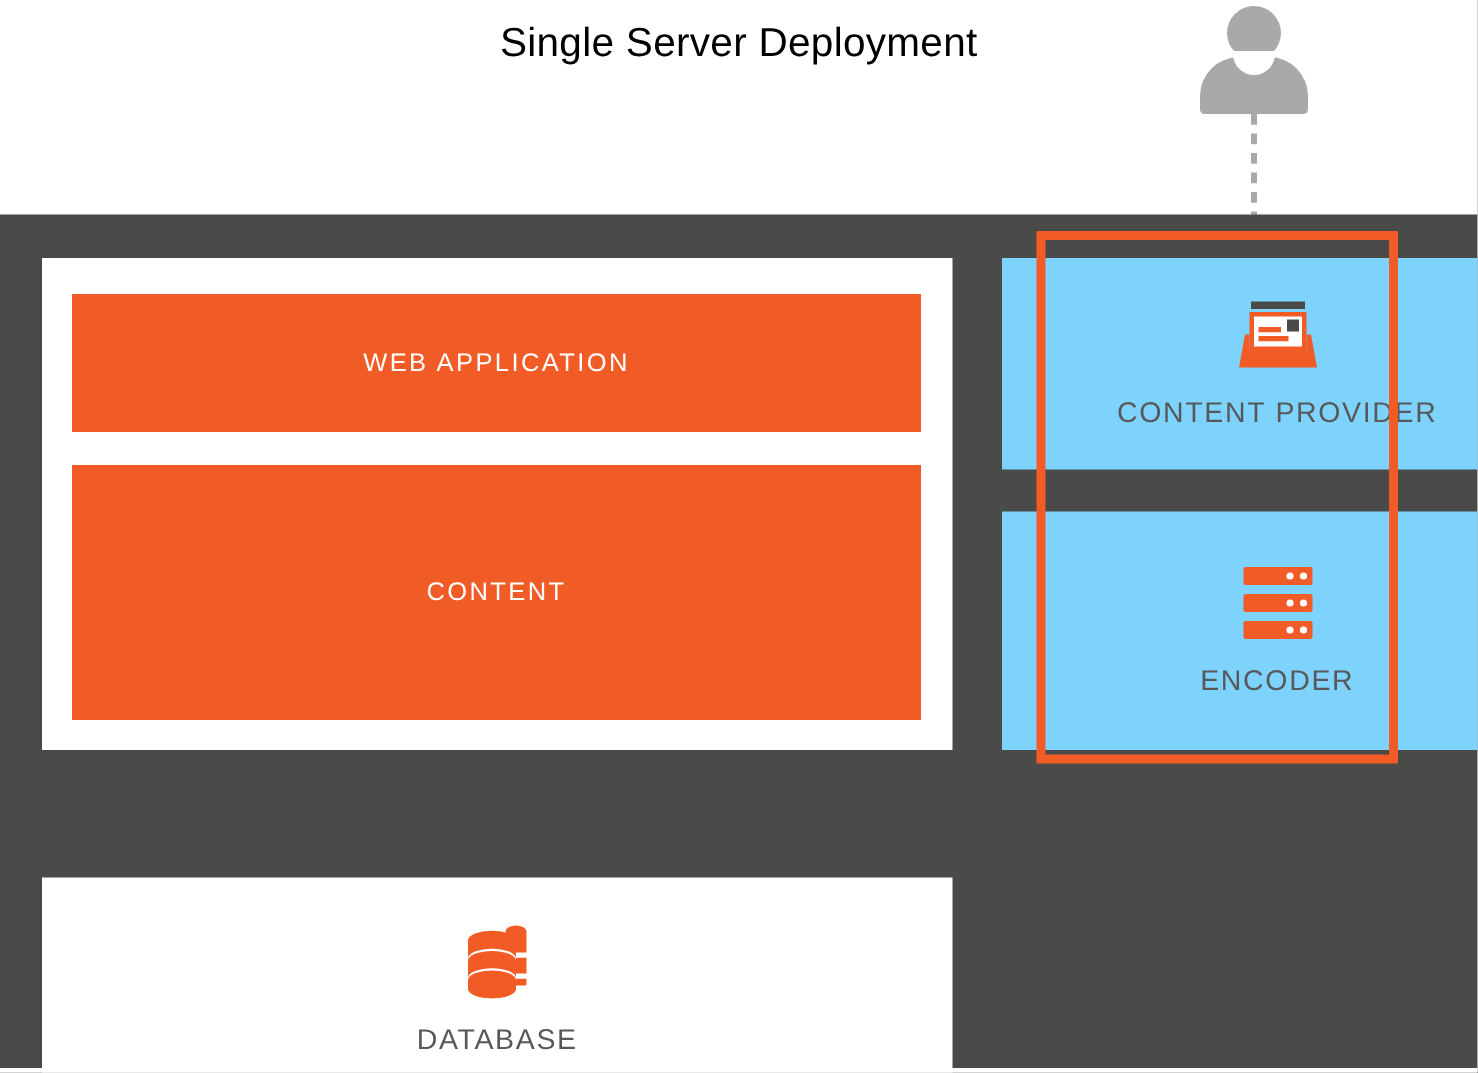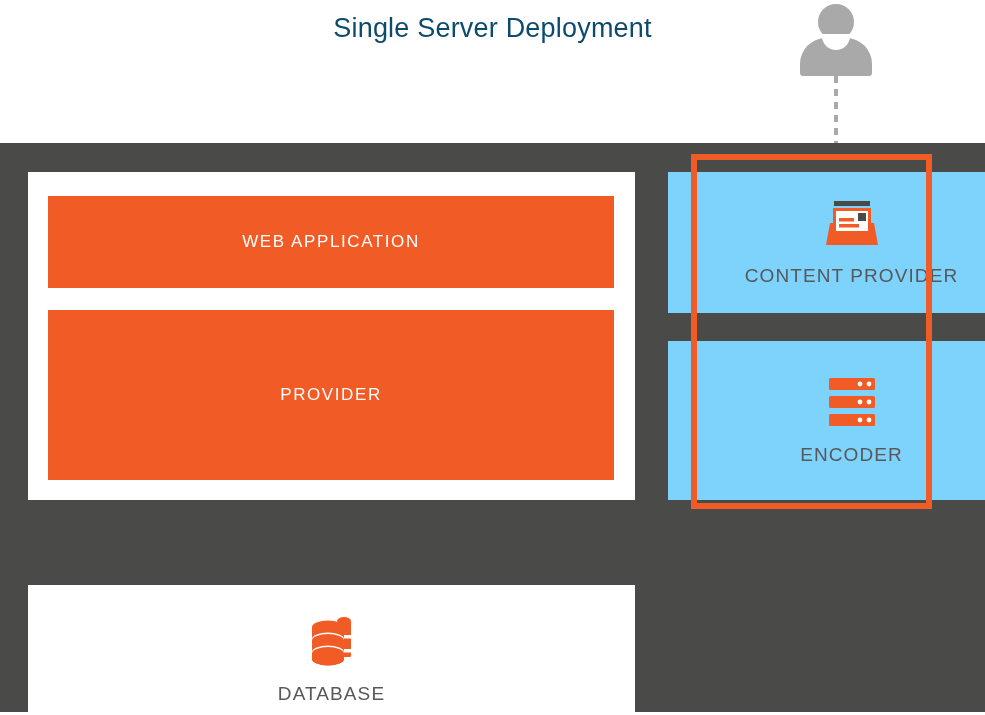--- a/index.html
+++ b/index.html
@@ -24,21 +24,21 @@
 
   
   .diagram-title {
     position: absolute;
     left: 0;
     top: 13px;
     width: 985px;
     text-align: center;
     font-size: 27px;
     font-weight: 400;
-    color: #0c4a6e;
+    color: #000000;
     letter-spacing: 0.2px;
     font-family: "Liberation Sans", sans-serif;
   }
 
   
   .actor {
     position: absolute;
     left: 800px;
     top: 4px;
     width: 72px;
@@ -232,21 +232,21 @@
 
   <div class="dark-container"></div>
 
   <div class="server-card"></div>
 
   <div class="server-block block-webapp">
     <span>WEB APPLICATION</span>
   </div>
 
   <div class="server-block block-services">
-    <span>PROVIDER</span>
+    <span>CONTENT</span>
   </div>
 
   <div class="database-card">
     <span class="icon-wrap icon-database">
       <svg width="56" height="62" viewBox="0 0 56 62" aria-hidden="true">
 
         <path d="M34 12 h12 a1 1 0 0 1 1 1 v34 a1 1 0 0 1 -1 1 h-12 z" fill="#f15b26"></path>
         <ellipse cx="40" cy="12" rx="7" ry="4" fill="#f15b26"></ellipse>
         <rect x="33" y="26" width="15" height="3.5" fill="#ffffff"></rect>
         <rect x="33" y="40" width="15" height="3.5" fill="#ffffff"></rect>

